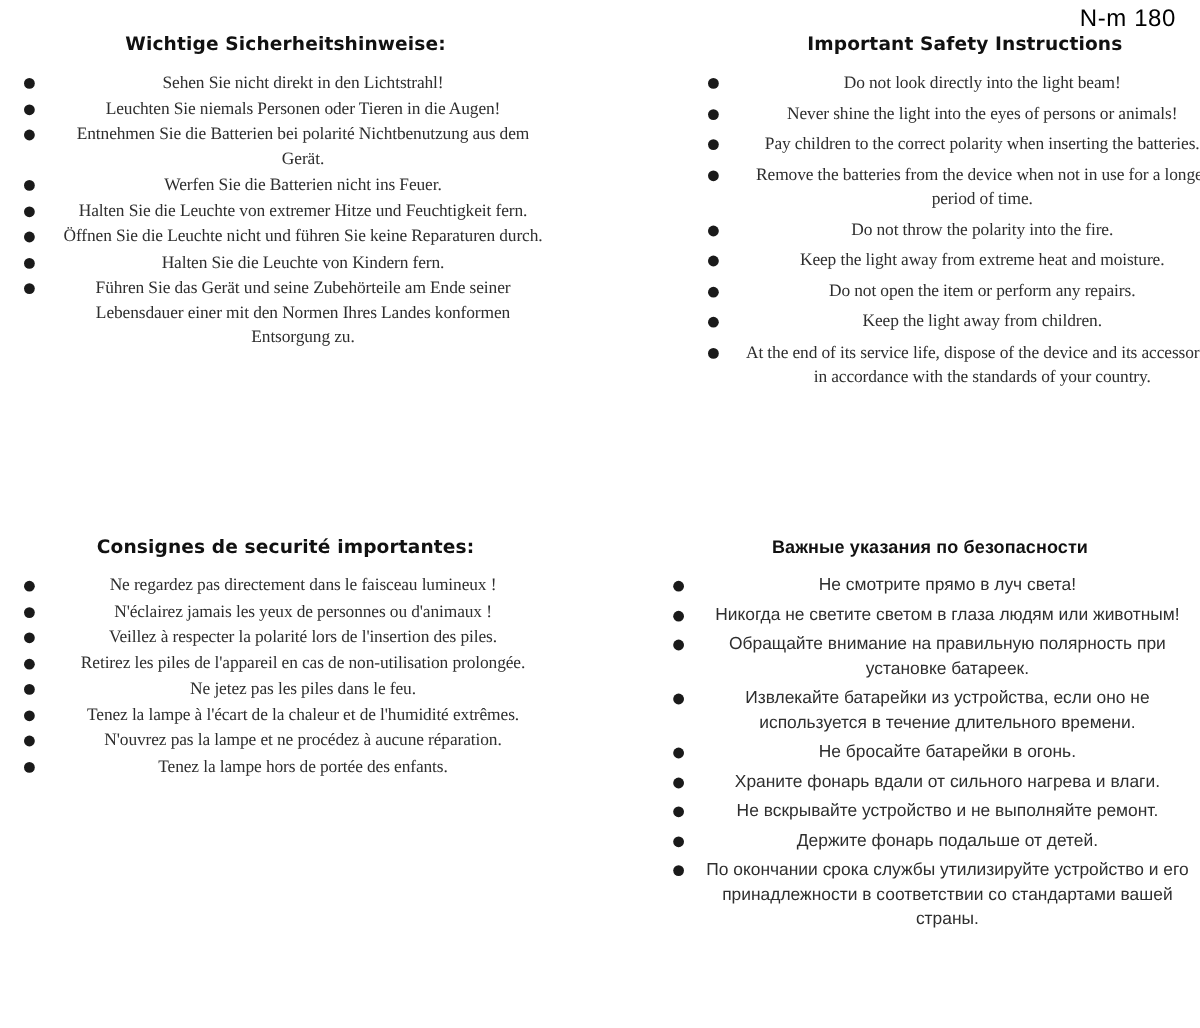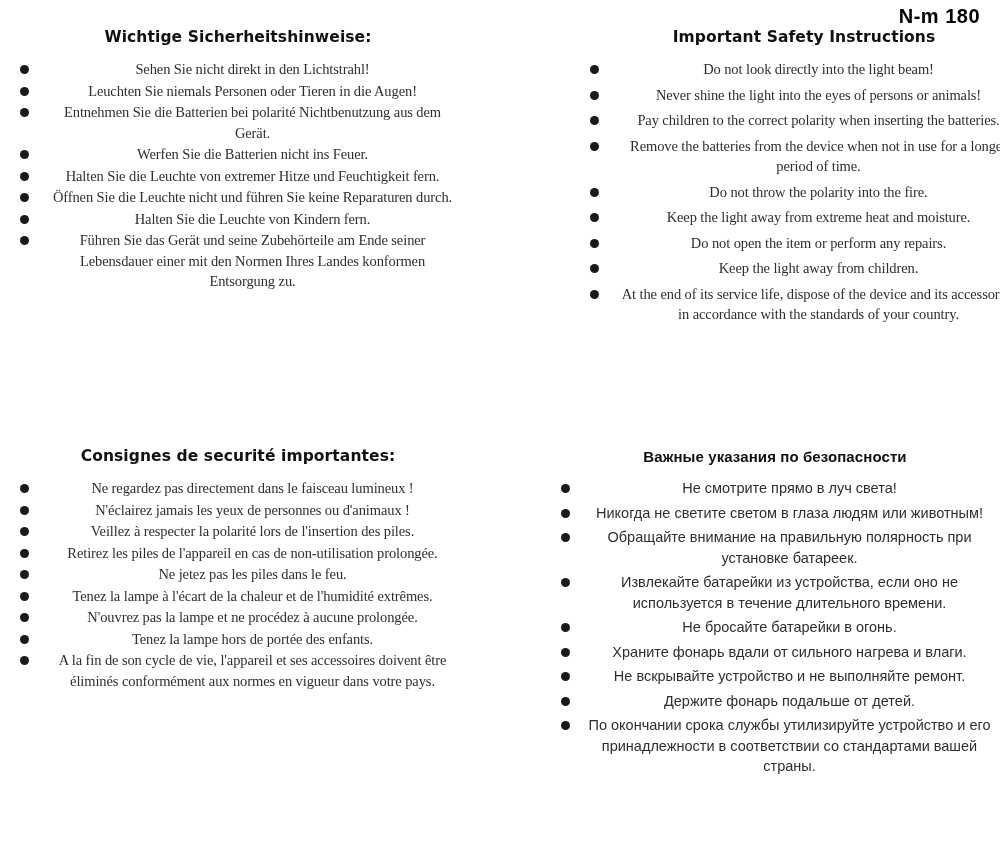--- a/index.html
+++ b/index.html
@@ -5,21 +5,21 @@
   html,body{margin:0;padding:0;background:#ffffff;}
   .page{
     position:relative;
     width:1000px;height:857px;
     background:#ffffff;
     overflow:hidden;
   }
   .model{
     position:absolute;top:5px;right:20px;
     font-family:"Liberation Sans",sans-serif;
-    font-weight:700;font-size:20px;color:#000000;
+    font-weight:400;font-size:20px;color:#000000;
     letter-spacing:0.5px;
   }
   section{position:absolute;text-align:center;}
   .sec-german  {left:17px; top:28px;  width:442px;}
   .sec-english {left:558px;top:28px;  width:434px;margin-left:29px;}
   .sec-french  {left:17px; top:447px; width:442px;}
   .sec-russian {left:558px;top:447px; width:434px;}
 
   h2{
     margin:0 0 12px 0;
@@ -161,29 +161,25 @@
       <li>
           <span class="bullet"></span>
           <span class="txt">Ne jetez pas les piles dans le feu.</span>
         </li>
       <li>
           <span class="bullet"></span>
           <span class="txt">Tenez la lampe à l'écart de la chaleur et de l'humidité extrêmes.</span>
         </li>
       <li>
           <span class="bullet"></span>
-          <span class="txt">N'ouvrez pas la lampe et ne procédez à aucune prolongée.</span>
+          <span class="txt">N'ouvrez pas la lampe et ne procédez à aucune réparation.</span>
         </li>
       <li>
           <span class="bullet"></span>
           <span class="txt">Tenez la lampe hors de portée des enfants.</span>
-        </li>
-      <li>
-          <span class="bullet"></span>
-          <span class="txt">A la fin de son cycle de vie, l'appareil et ses accessoires doivent être éliminés conformément aux normes en vigueur dans votre pays.</span>
         </li>
     </ul>
   </section>
 
   <section class="sec-russian">
     <h2>Важные указания по безопасности</h2>
     <ul>
       <li>
           <span class="bullet"></span>
           <span class="txt">Не смотрите прямо в луч света!</span>

